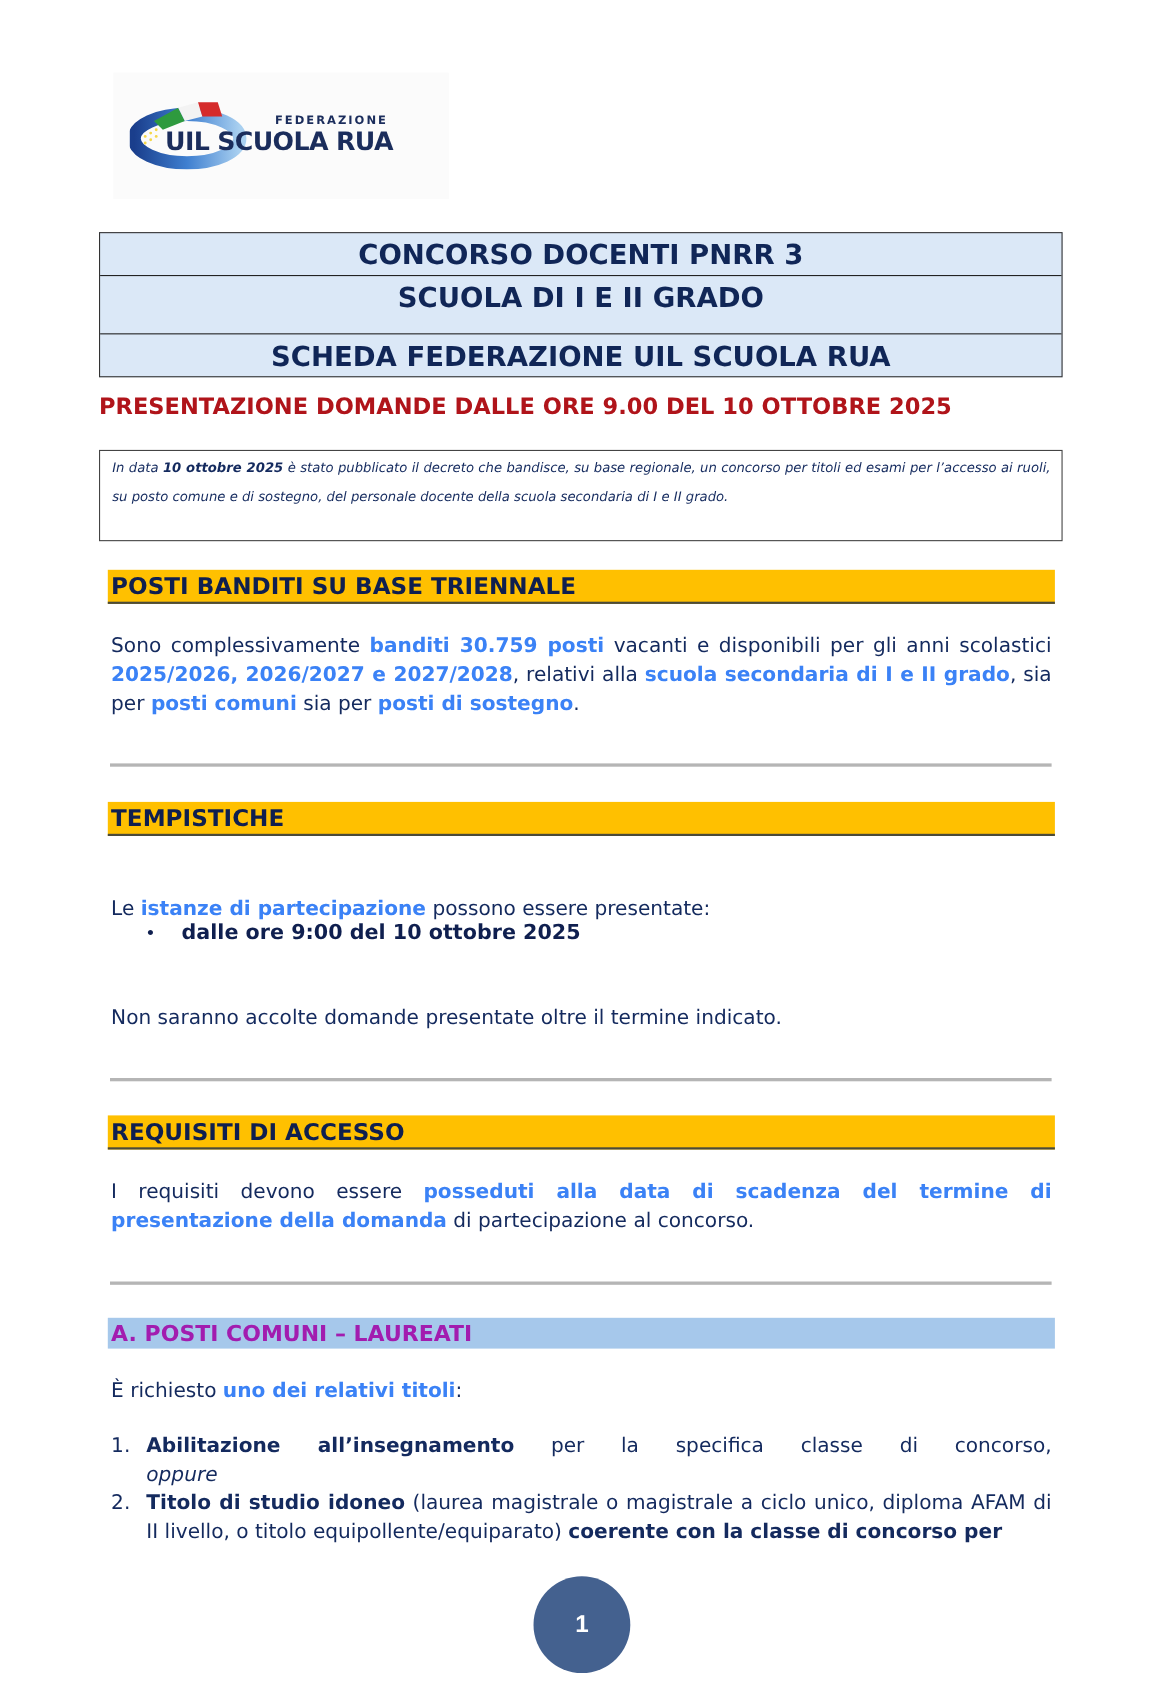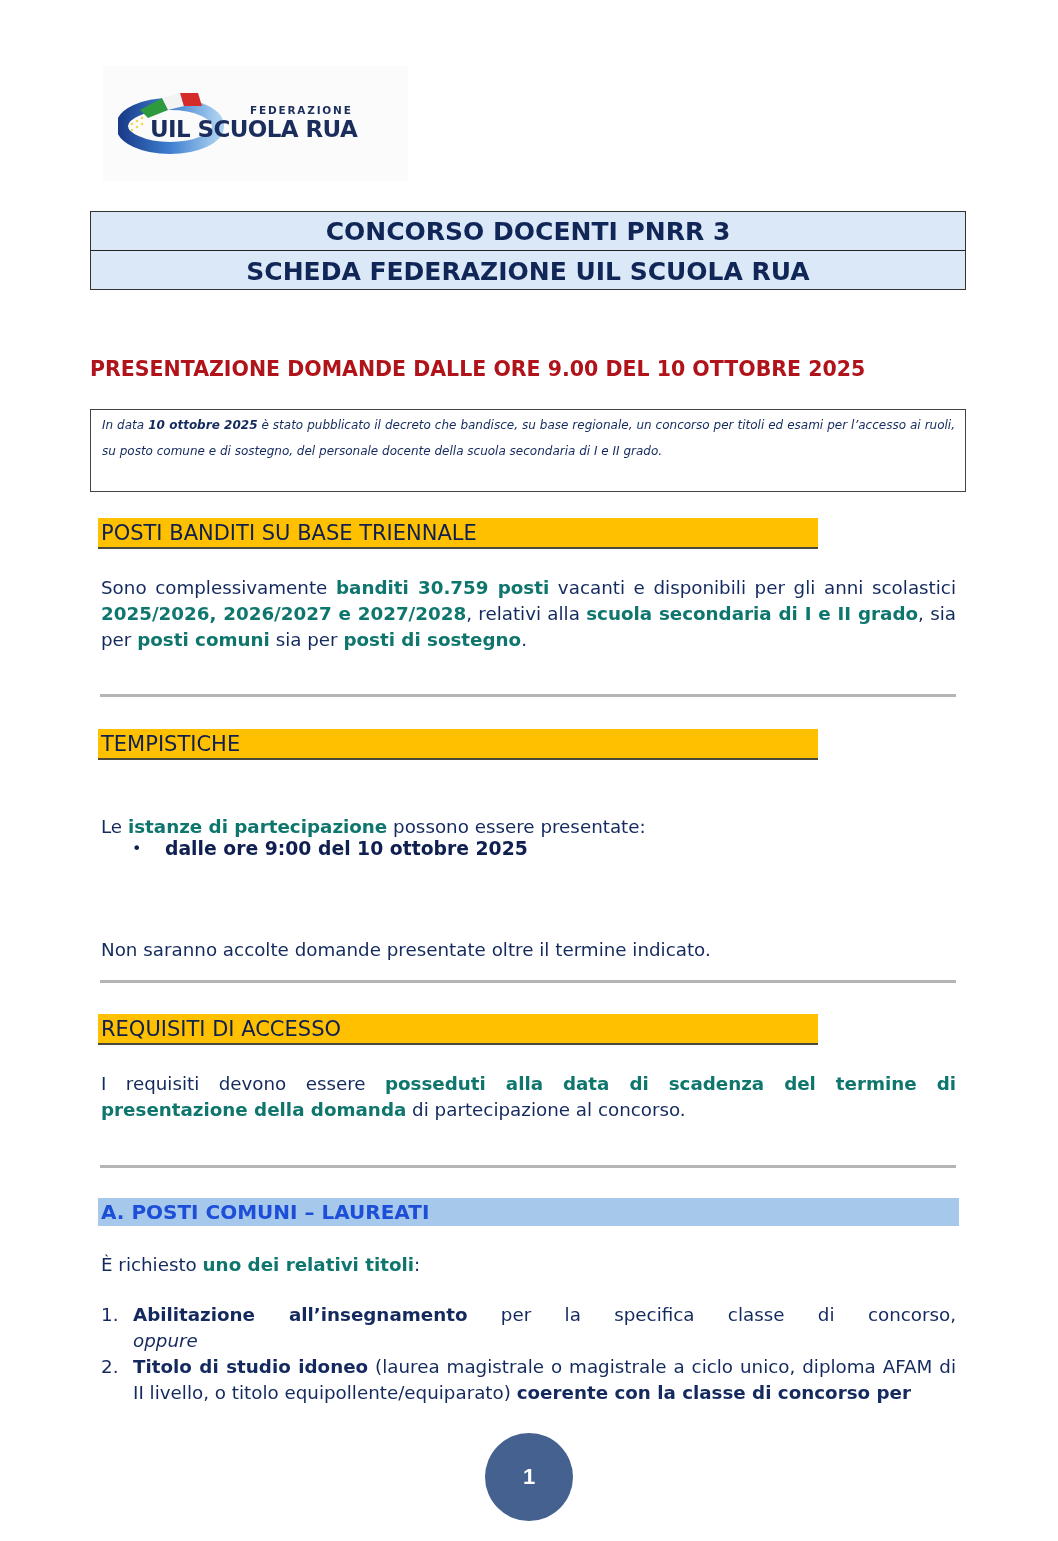--- a/index.html
+++ b/index.html
@@ -18,26 +18,26 @@
   .title-row:last-child { border-bottom: none; }
   .tr1 { height: 38px; line-height: 40px; }
   .tr2 { height: 52px; line-height: 40px; }
   .tr3 { height: 38px; line-height: 42px; }
 
   .red-banner { left: 90px; top: 357px; font-size: 20.5px; font-weight: bold; color: #b0141a; white-space: nowrap; }
 
   .intro-box { left: 90px; top: 409px; width: 876px; height: 83px; border: 1.5px solid #444; box-sizing: border-box;
                padding: 3px 10px 0 11px; font-style: italic; font-size: 12px; line-height: 25.5px; color: #142a5e; text-align: justify; }
 
-  .section-bar { left: 98px; width: 720px; height: 31px; background: #ffc000; border-bottom: 2px solid #4a4a3a; box-sizing: border-box;
-                 font-weight: normal; font-size: 21px; line-height: 31px; padding-left: 3px; color: #0f1f4f; }
-  .sub-bar { left: 98px; width: 861px; height: 28px; background: #a6c8eb; font-weight: bold; font-size: 20px; line-height: 29px; padding-left: 3px; box-sizing: border-box; color: #1d4ed8; }
+  .section-bar { left: 98px; width: 861px; height: 31px; background: #ffc000; border-bottom: 2px solid #4a4a3a; box-sizing: border-box;
+                 font-weight: bold; font-size: 21px; line-height: 31px; padding-left: 3px; color: #0f1f4f; }
+  .sub-bar { left: 98px; width: 861px; height: 28px; background: #a6c8eb; font-weight: bold; font-size: 20px; line-height: 29px; padding-left: 3px; box-sizing: border-box; color: #a21caf; }
 
   .para { left: 101px; width: 855px; font-size: 18.3px; line-height: 26px; text-align: justify; color: #142a5e; }
-  .para b { color: #0f766e; }
+  .para b { color: #3b82f6; }
   .hr { left: 100px; width: 856px; height: 3px; background: #b5b5b5; }
 
   ul.bullets { margin: 0; padding: 0; list-style: none; }
   ul.bullets li { position: relative; padding-left: 64px; font-weight: bold; font-size: 18.8px; line-height: 26px; color: #0f1f4f; }
   ul.bullets li::before { content: "•"; position: absolute; left: 31px; top: 0; font-weight: normal; font-size: 16px; }
 
   ol.numbered { margin: 0; padding: 0; list-style: none; }
   ol.numbered li { position: relative; padding-left: 32px; font-size: 18.3px; line-height: 26px; text-align: justify; color: #142a5e; }
   ol.numbered li .num { position: absolute; left: 0; top: 0; }
   .justify-last { text-align-last: justify; }
@@ -69,39 +69,40 @@
         <circle cx="19" cy="39" r="1.3"></circle>
         <circle cx="24" cy="36" r="1.3"></circle>
     </g>
   </svg>
   <span class="logo-fed">FEDERAZIONE</span>
   <span class="logo-main">UIL SCUOLA RUA</span>
 </div>
 
 <div class="abs title-table">
   <div class="title-row tr1">CONCORSO DOCENTI PNRR 3</div>
+  <div class="title-row tr2">SCUOLA DI I E II GRADO</div>
   <div class="title-row tr3">SCHEDA FEDERAZIONE UIL SCUOLA RUA</div>
 </div>
 
 <div class="abs red-banner">PRESENTAZIONE DOMANDE DALLE ORE 9.00 DEL 10 OTTOBRE 2025</div>
 
 <div class="abs intro-box"><span>In data </span><b>10 ottobre 2025</b><span> è stato pubblicato il decreto che bandisce, su base regionale, un concorso per titoli ed esami per l’accesso ai ruoli, su posto comune e di sostegno, del personale docente della scuola secondaria di I e II grado.</span></div>
 
 <div class="abs section-bar" style="top:518px;">POSTI BANDITI SU BASE TRIENNALE</div>
 <div class="abs para" style="top:575px;"><span>Sono complessivamente </span><b>banditi 30.759 posti</b><span> vacanti e disponibili per gli anni scolastici </span><b>2025/2026, 2026/2027 e 2027/2028</b><span>, relativi alla </span><b>scuola secondaria di I e II grado</b><span>, sia per </span><b>posti comuni</b><span> sia per </span><b>posti di sostegno</b><span>.</span></div>
 <div class="abs hr" style="top:694px;"></div>
 
 <div class="abs section-bar" style="top:729px;">TEMPISTICHE</div>
 <div class="abs para" style="top:786px;margin-top:28px;"><span>Le </span><b>istanze di partecipazione</b><span> possono essere presentate:</span></div>
 <div class="abs" style="left:101px; top:836px; width:855px;">
   <ul class="bullets">
     <li>dalle ore 9:00 del 10 ottobre 2025</li>
   </ul>
 </div>
-<div class="abs para" style="top:937px;">Non saranno accolte domande presentate oltre il termine indicato.</div>
+<div class="abs para" style="top:913px;">Non saranno accolte domande presentate oltre il termine indicato.</div>
 <div class="abs hr" style="top:980px;"></div>
 
 <div class="abs section-bar" style="top:1014px;">REQUISITI DI ACCESSO</div>
 <div class="abs para" style="top:1071px;"><span>I requisiti devono essere </span><b>posseduti alla data di scadenza del termine di presentazione della domanda</b><span> di partecipazione al concorso.</span></div>
 <div class="abs hr" style="top:1165px;"></div>
 
 <div class="abs sub-bar" style="top:1198px;">A. POSTI COMUNI – LAUREATI</div>
 <div class="abs para" style="top:1252px;"><span>È richiesto </span><b>uno dei relativi titoli</b><span>:</span></div>
 <div class="abs" style="left:101px; top:1302px; width:855px;">
   <ol class="numbered">

